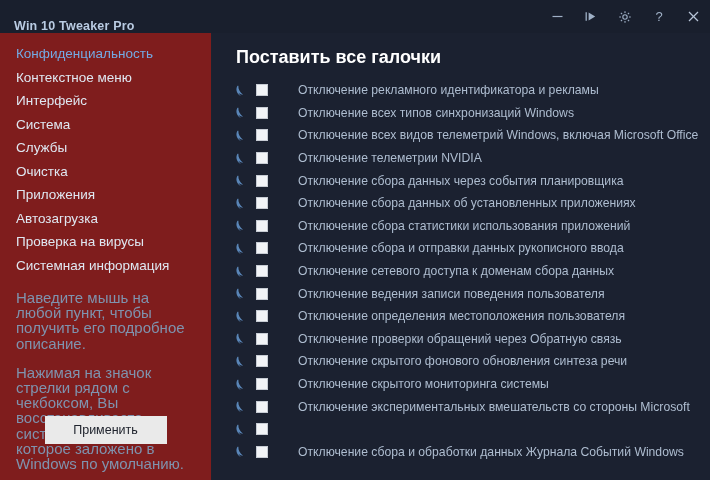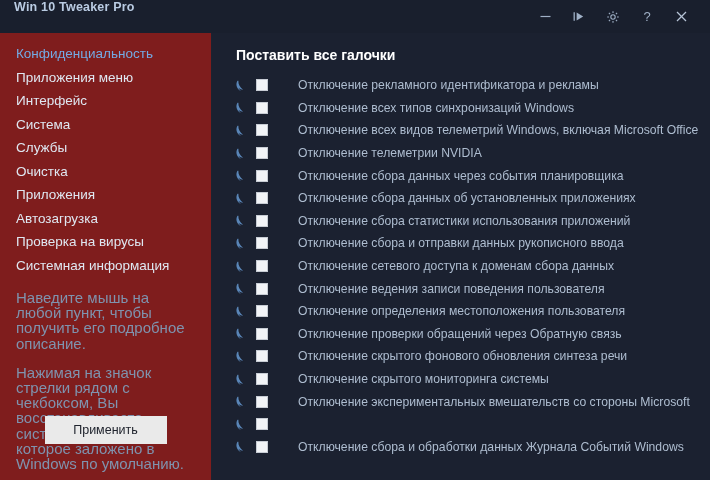--- a/index.html
+++ b/index.html
@@ -20,22 +20,22 @@
     display: flex;
     flex-direction: column;
   }
 
   
   .titlebar {
     height: 33px;
     min-height: 33px;
     background: #191f2d;
     display: flex;
-    align-items: flex-start;
-    padding: 0 12px 0 14px;
+    align-items: flex-end;
+    padding: 0 0 0 14px;
   }
   .title-text {
     color: #b9cbe2;
     font-size: 12.5px;
     font-weight: bold;
     letter-spacing: .2px;
     white-space: nowrap;
   }
   .titlebar-spacer { flex: 1 1 auto; }
   .win-buttons { display: flex; align-items: center; height: 33px; }
@@ -105,21 +105,21 @@
   
   .content {
     flex: 1 1 auto;
     background: #1b2130;
     padding: 14px 10px 0 22px;
     overflow: hidden;
     min-width: 0;
   }
   .content-title {
     color: #ffffff;
-    font-size: 14px;
+    font-size: 18px;
     font-weight: bold;
     margin: 0 0 11px 2px;
     white-space: nowrap;
   }
 
   .opt-list { display: flex; flex-direction: column; }
 
   .opt-row {
     display: flex;
     align-items: center;
@@ -193,21 +193,21 @@
         </svg>
       </div>
     </div>
   </div>
 
   <div class="body-area">
 
     <div class="sidebar">
       <div>
         <div class="nav-item active">Конфиденциальность</div>
-        <div class="nav-item">Приложения меню</div>
+        <div class="nav-item">Контекстное меню</div>
         <div class="nav-item">Интерфейс</div>
         <div class="nav-item">Система</div>
         <div class="nav-item">Службы</div>
         <div class="nav-item">Очистка</div>
         <div class="nav-item">Приложения</div>
         <div class="nav-item">Автозагрузка</div>
         <div class="nav-item">Проверка на вирусы</div>
         <div class="nav-item">Системная информация</div>
       </div>
 

